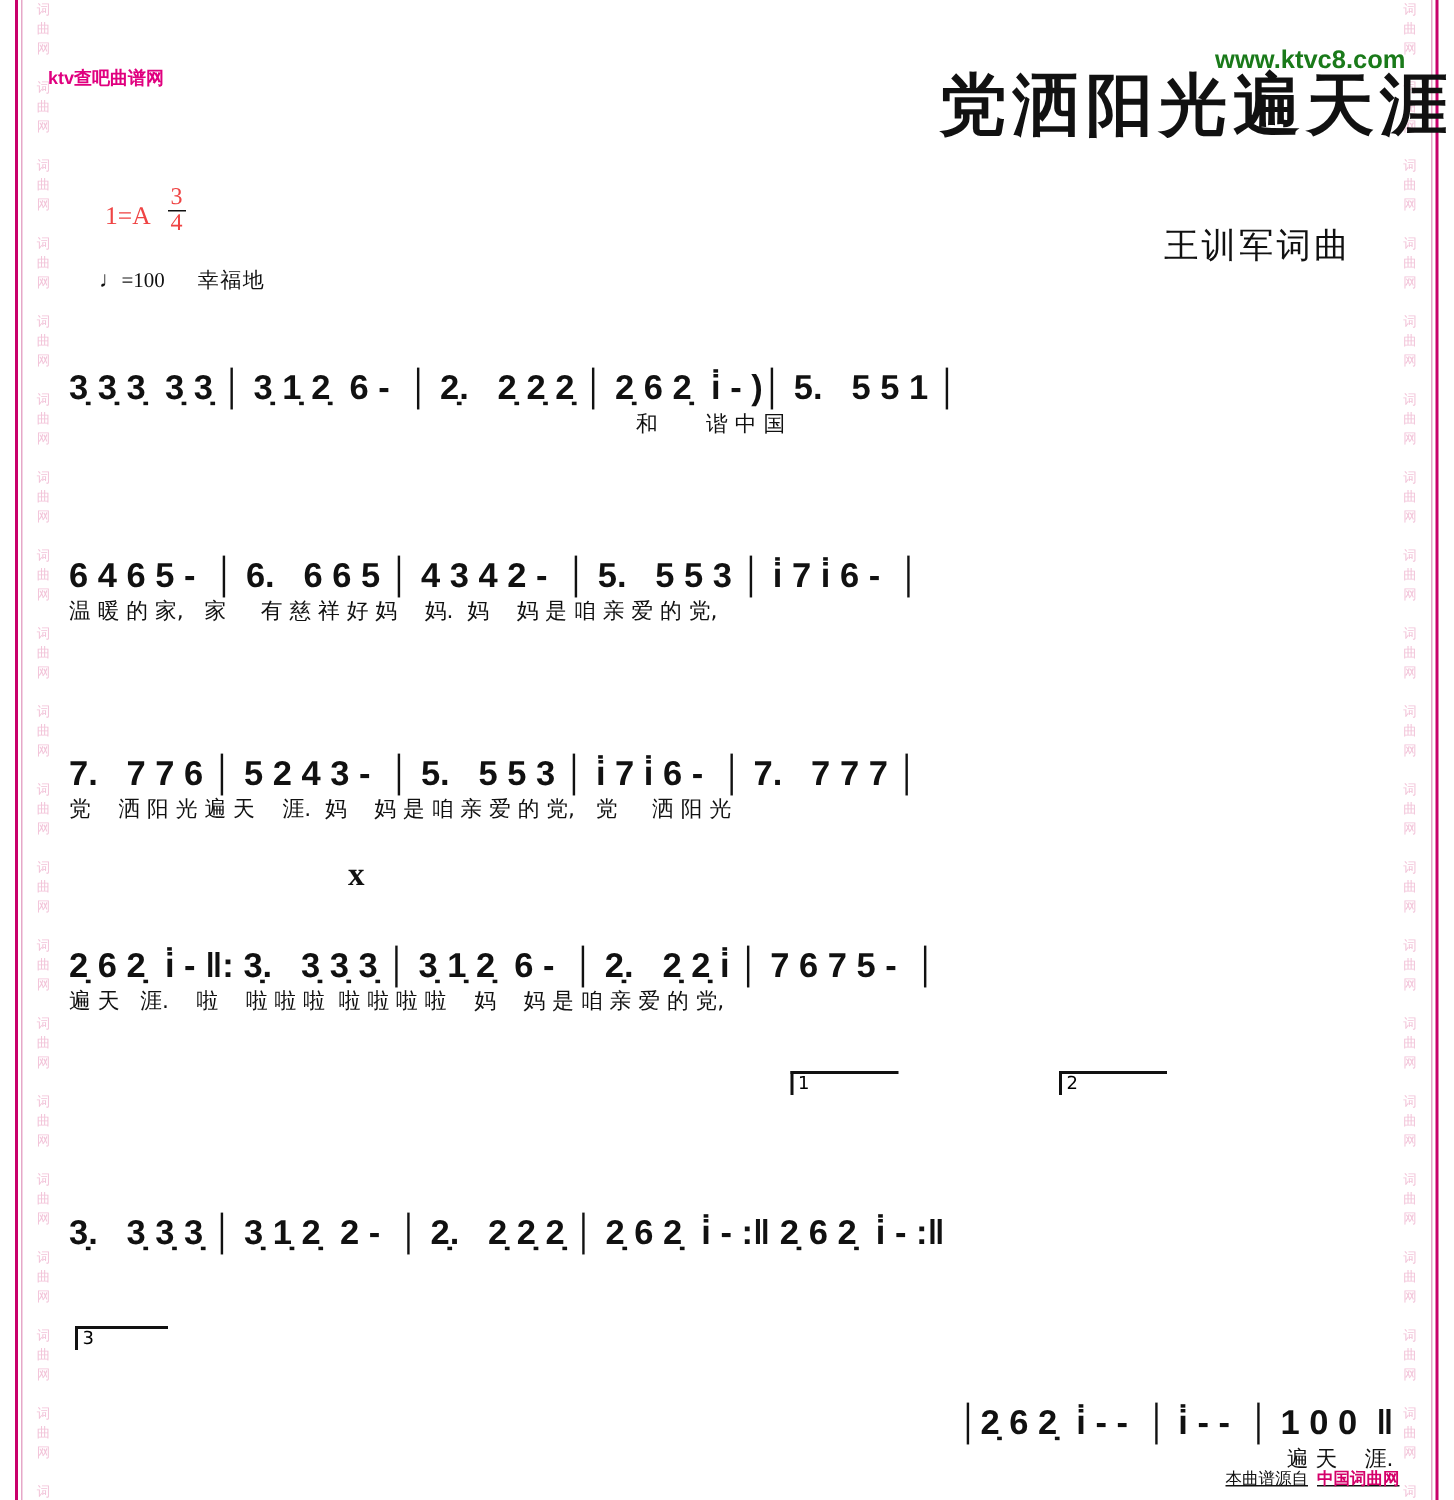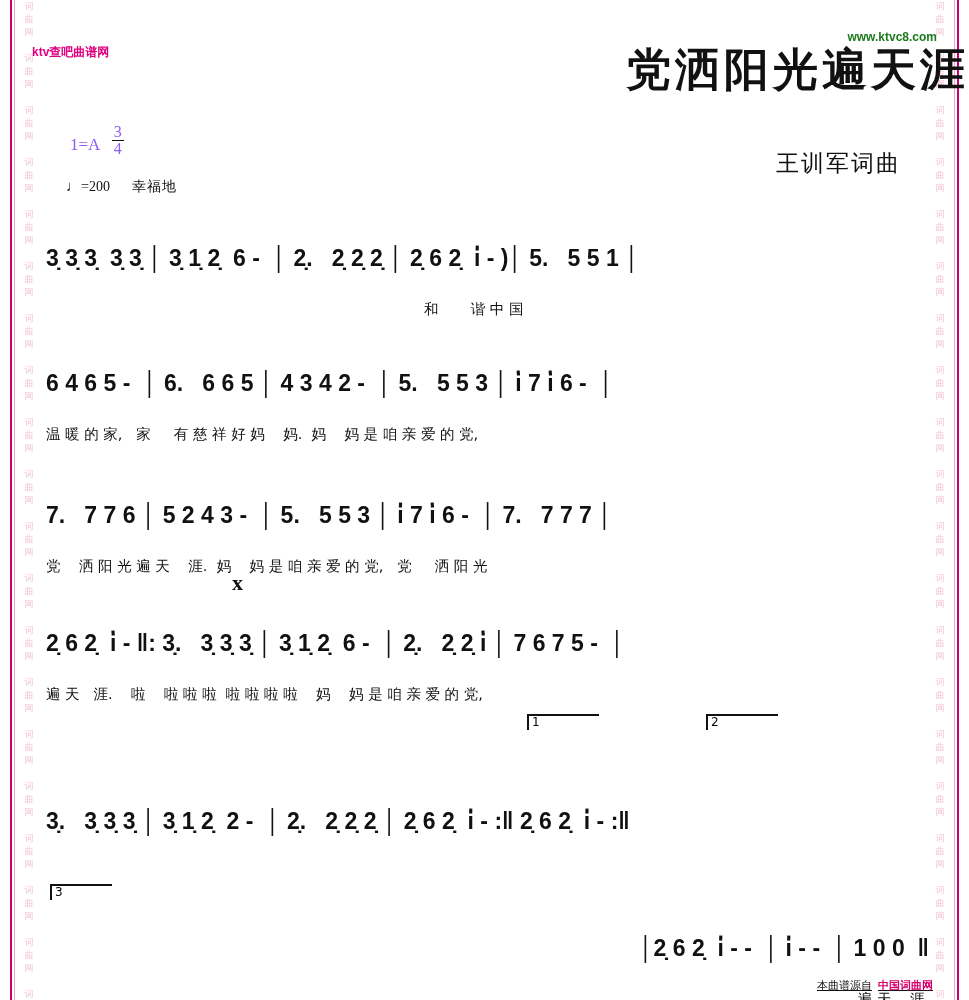--- a/index.html
+++ b/index.html
@@ -34,32 +34,32 @@
 
   
   .site-left{
     position:absolute;left:32px;top:44px;
     font-family:"Liberation Sans", sans-serif;
     font-size:12px;color:#e0007f;font-weight:bold;
   }
   .site-right{
     position:absolute;right:32px;top:30px;
     font-family:"Liberation Sans", sans-serif;
-    font-size:12px;color:#1a7a1a;font-weight:bold;
+    font-size:17px;color:#1a7a1a;font-weight:bold;
   }
   .title{
     position:absolute;left:0;right:0;top:40px;
     text-align:right;
     font-size:45px;font-weight:bold;color:#111;
     letter-spacing:4px;
     font-family:"DejaVu Sans", sans-serif;
   }
   .keysig{
     position:absolute;left:70px;top:124px;
-    font-size:17px;color:#8b5cf6;
+    font-size:17px;color:#ef4444;
     font-family:"Liberation Serif", serif;
   }
   .keysig .frac{
     display:inline-block;vertical-align:-4px;margin-left:8px;
     text-align:center;line-height:1.0;font-size:16px;
   }
   .keysig .frac .num{display:block;border-bottom:1.5px solid #111;padding:0 2px;}
   .keysig .frac .den{display:block;padding:0 2px;}
   .composer{
     position:absolute;right:68px;top:148px;
@@ -79,21 +79,21 @@
   }
   .notes{
     font-size:23px;color:#111;white-space:pre;
     letter-spacing:0px;
     font-family:Liberation Sans, sans-serif;
     font-weight:bold;
     margin-top:30px;
   }
   .lyrics{
     font-size:14.5px;color:#111;white-space:pre;
-    margin-top:28px;
+    margin-top:1px;
     font-family:"DejaVu Sans", sans-serif;
   }
   .lyrics.small{font-size:13px;}
   .footer-note{
     position:absolute;right:36px;bottom:7px;
     font-size:11px;color:#111;
     font-family:"DejaVu Sans", sans-serif;
     text-decoration:underline;
   }
   .footer-note .brand{color:#d4006a;font-weight:bold;margin-left:6px;}
@@ -284,21 +284,21 @@
   <span>1=A</span>
   <span class="frac">
     <span class="num">3</span>
     <span class="den">4</span>
   </span>
 </div>
 
 <div class="composer">王训军词曲</div>
 
 <div class="tempo">
-  <span class="note">♩</span><span>=200</span><span class="mood">幸福地</span>
+  <span class="note">♩</span><span>=100</span><span class="mood">幸福地</span>
 </div>
 
 <div class="system" style="top:215px;">
   <div class="notes">3̣ 3̣ 3̣  3̣ 3̣ │ 3̣ 1̣ 2̣  6 -  │ 2̣.   2̣ 2̣ 2̣ │ 2̣ 6 2̣  i̇ - )│ 5.   5 5 1 │</div>
   <div class="lyrics">                                                                                  和       谐 中 国</div>
 </div>
 
 <div class="system" style="top:340px;">
   <div class="notes">6 4 6 5 -  │ 6.   6 6 5 │ 4 3 4 2 -  │ 5.   5 5 3 │ i̇ 7 i̇ 6 -  │</div>
   <div class="lyrics">温 暖 的 家,   家     有 慈 祥 好 妈    妈.  妈    妈 是 咱 亲 爱 的 党,</div>

